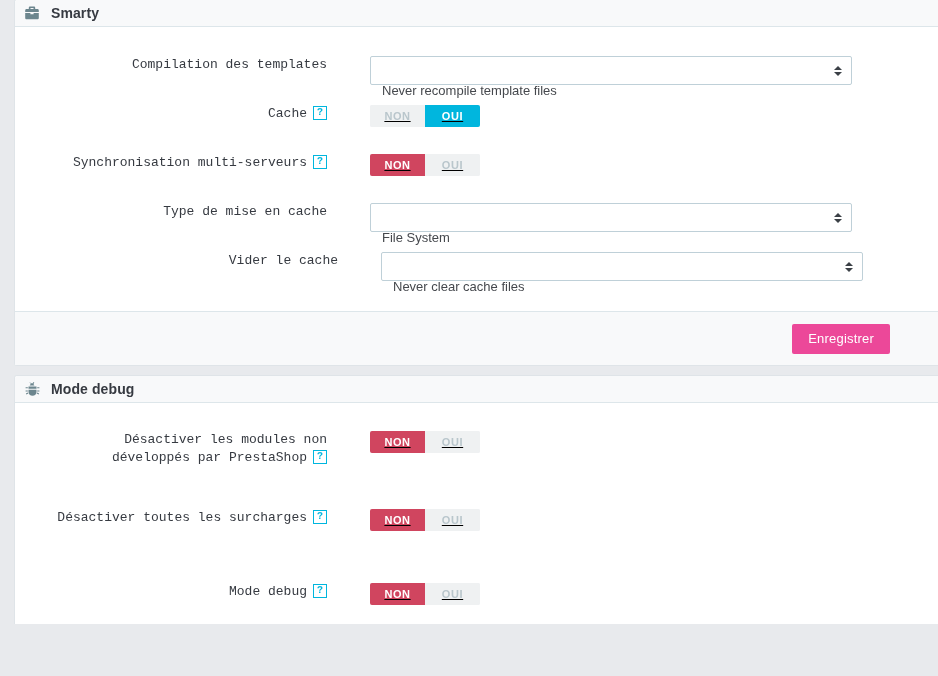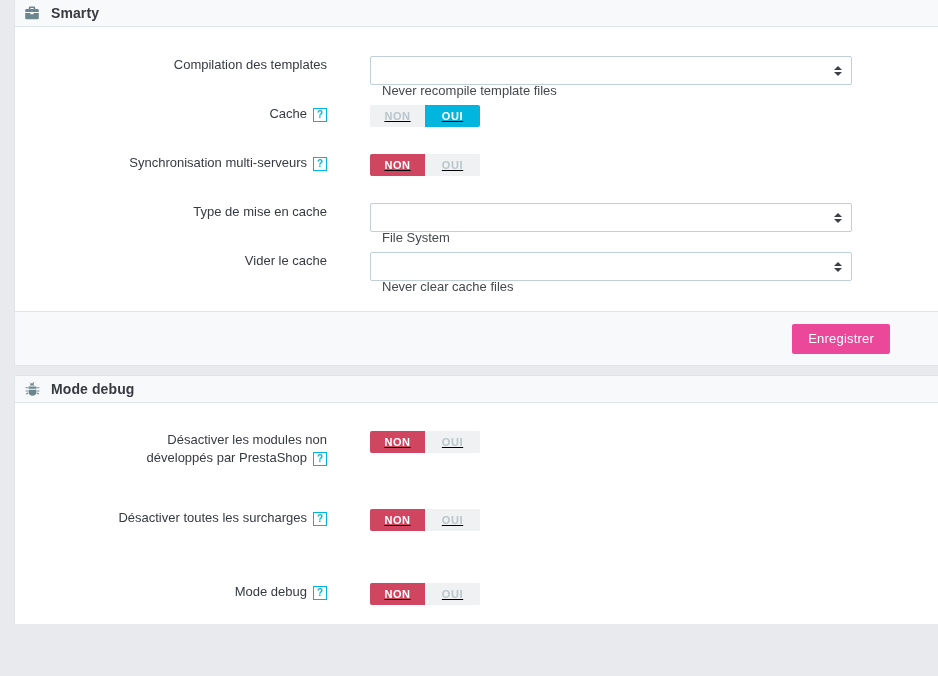--- a/index.html
+++ b/index.html
@@ -68,23 +68,24 @@
   .form-label {
     width: 318px;
     flex: none;
     text-align: right;
     padding-right: 6px;
     font-size: 13px;
     color: #363a41;
     line-height: 18px;
     display: flex;
     justify-content: flex-end;
-    align-items: center;
+    align-items: flex-start;
     flex-wrap: wrap;
     gap: 0 6px;
+    font-family: Liberation Mono, monospace;
   }
   .form-label .lbl-text { display: inline; }
   .form-control { padding-left: 37px; }
 
   
   .help-badge {
     display: inline-flex;
     align-items: center;
     justify-content: center;
     width: 14px; height: 14px;
@@ -178,21 +179,21 @@
     font-weight: normal;
     font-family: "Liberation Sans", sans-serif;
     cursor: pointer;
     letter-spacing: .2px;
   }
 
   
   #panel-smarty { top: -1px; }
   #panel-smarty .panel-body { padding: 29px 0 27px 0; }
   #panel-smarty .form-row { margin-bottom: 17px; }
-  #panel-smarty .form-row:last-child { margin-bottom: 0; }
+  #panel-smarty .form-row:last-child { margin-bottom: 0; padding-left: 11px; }
 
   #panel-debug { top: 375px; }
   #panel-debug .panel-body { padding: 28px 0 32px 0; }
   #panel-debug .form-row { margin-bottom: 42px; }
   #panel-debug .form-row:last-child { margin-bottom: 0; }
   #panel-debug .form-label { width: 318px; }
 
   .row-tall .form-label { text-align: right; }
 </style>
 </head>

